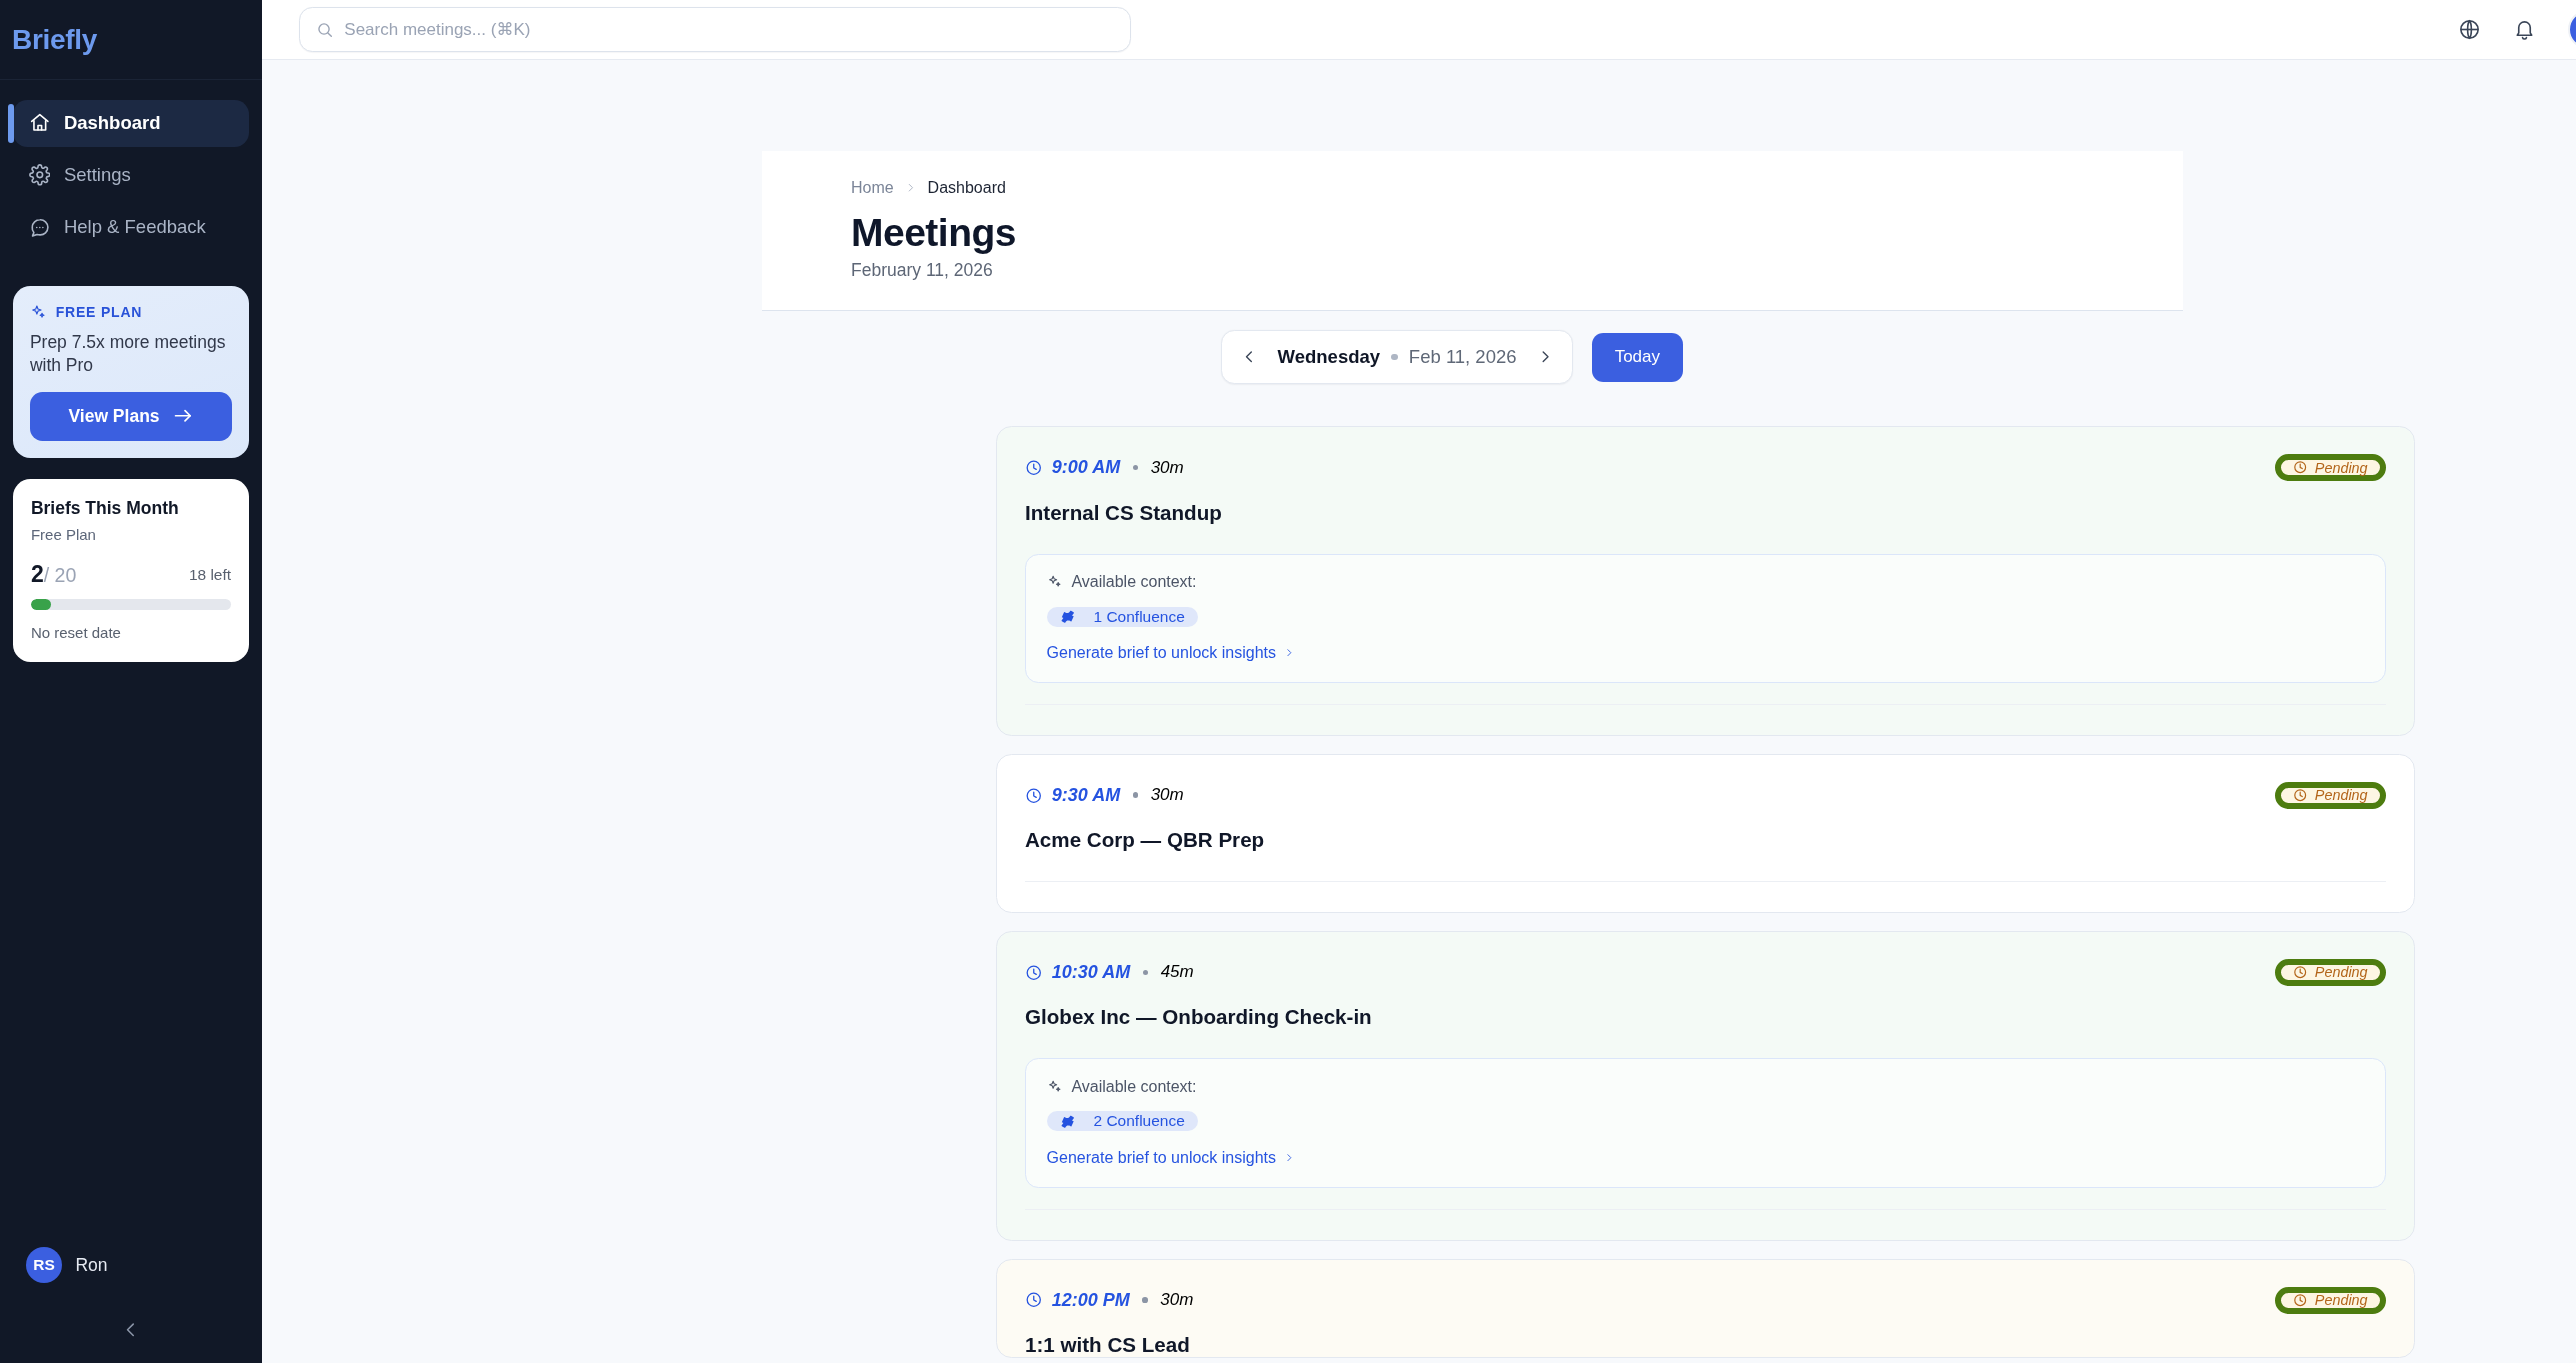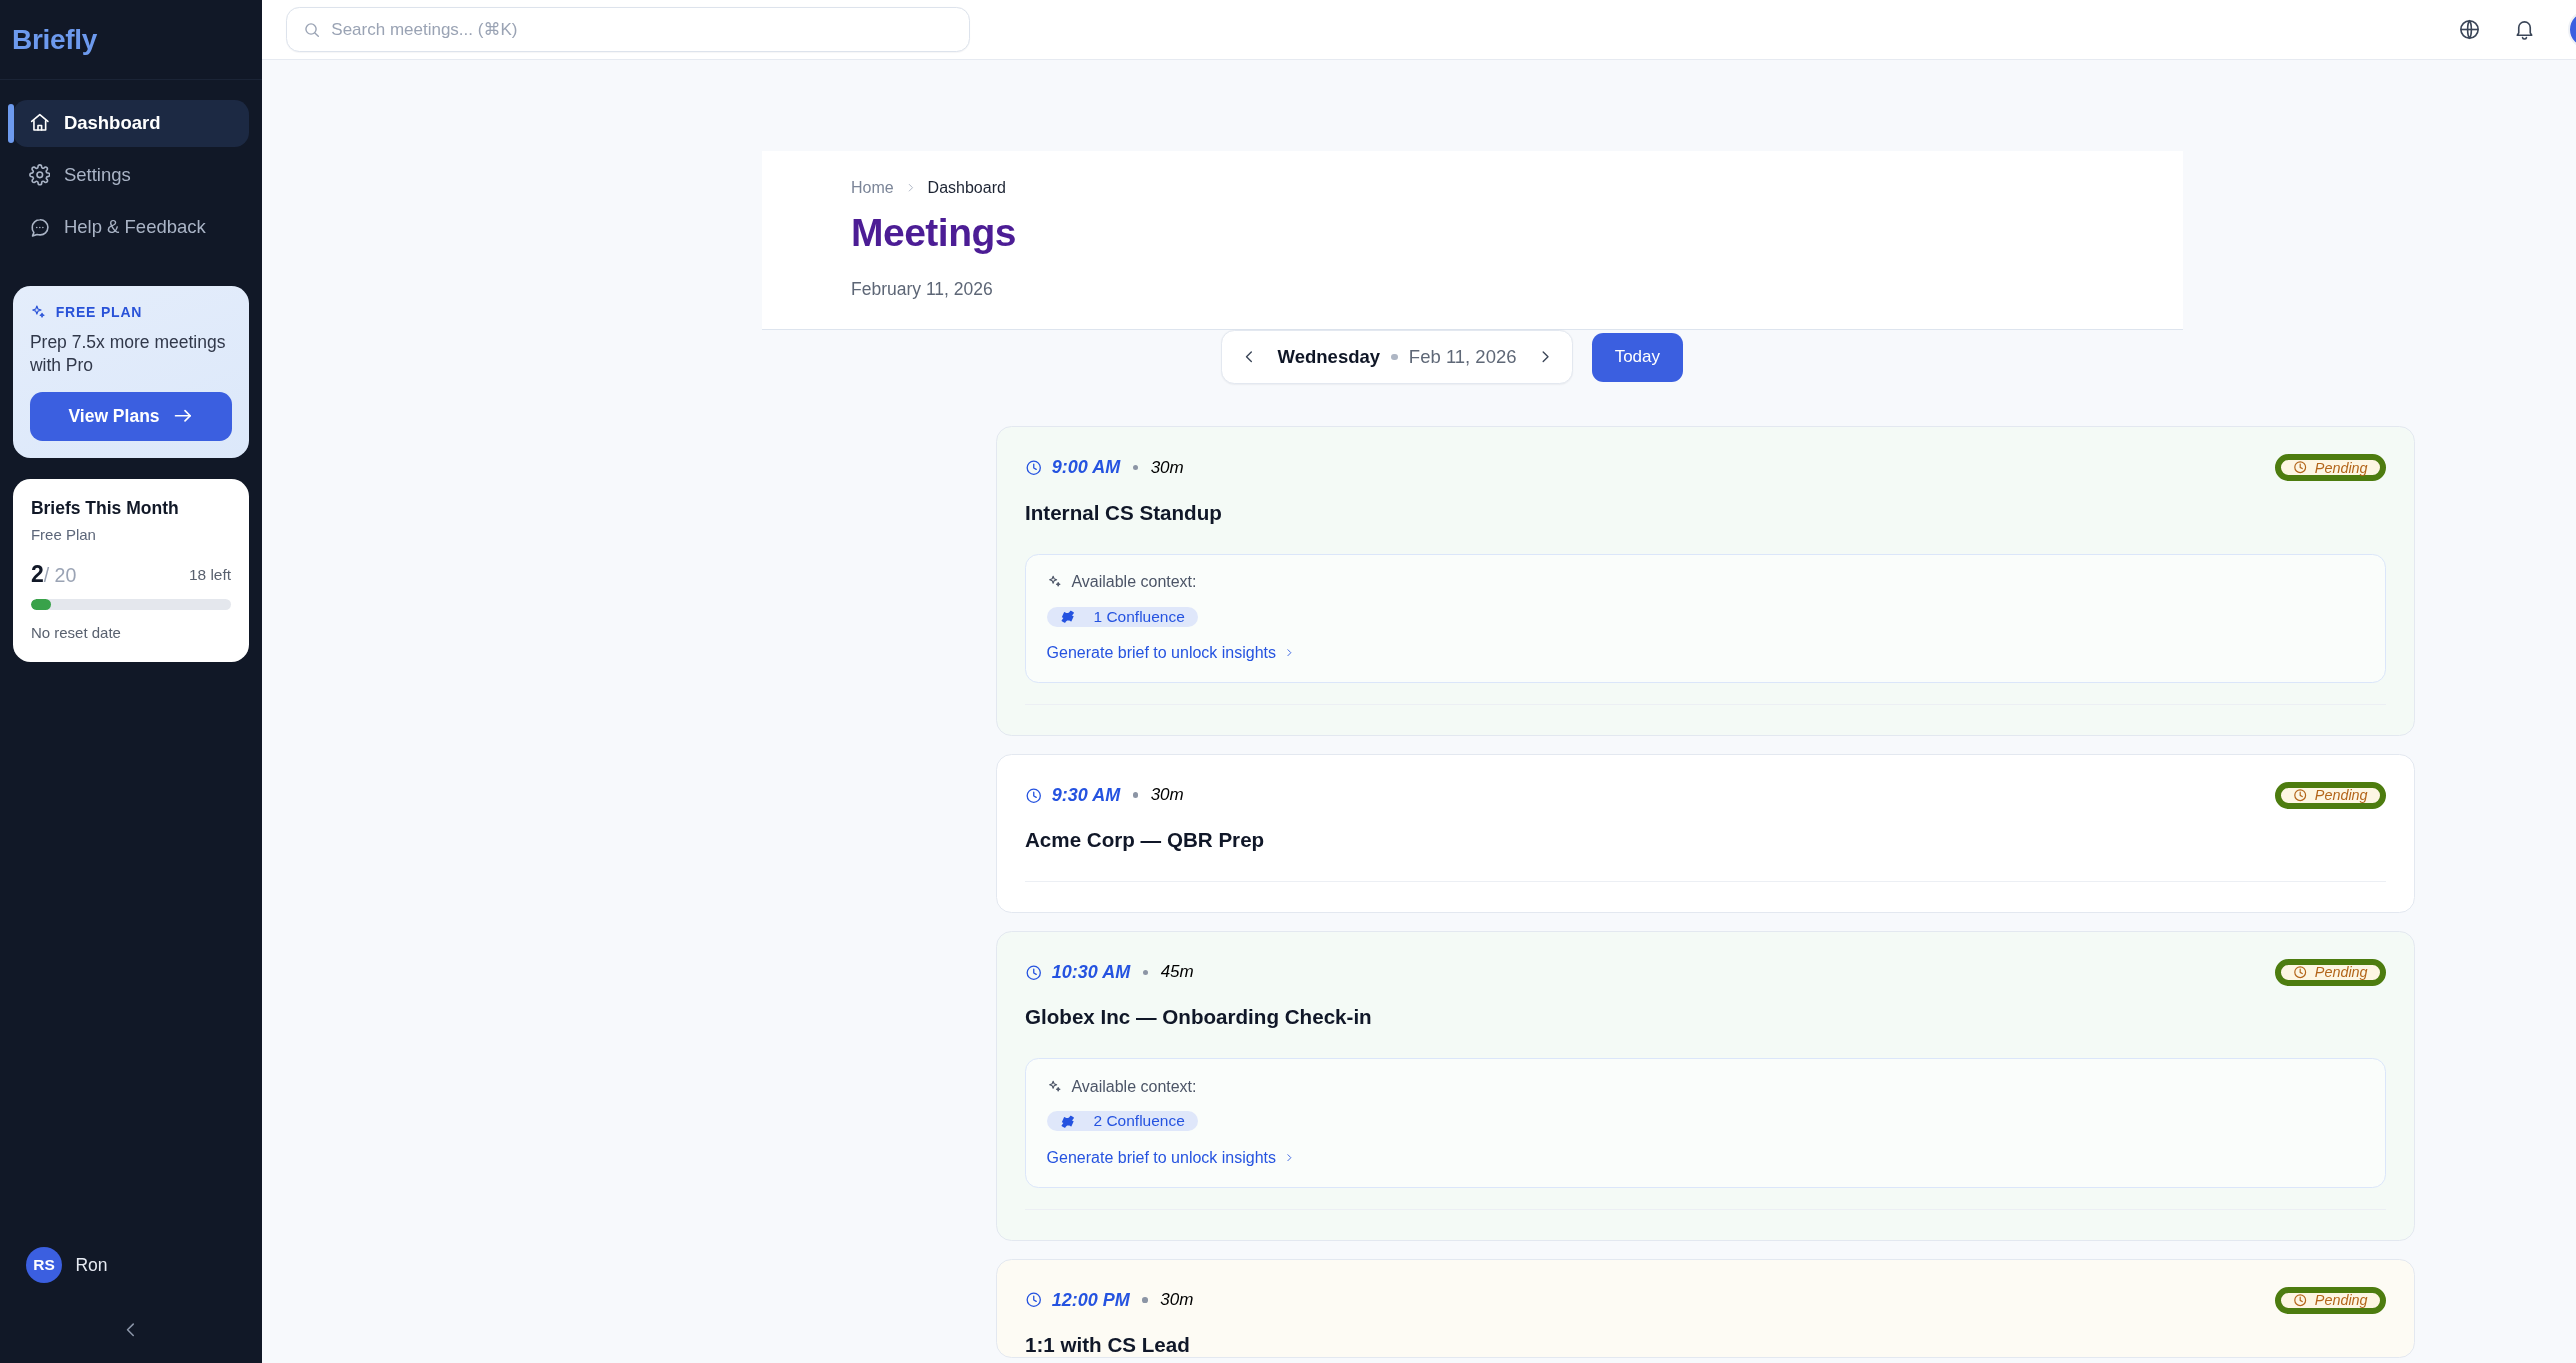--- a/index.html
+++ b/index.html
@@ -103,26 +103,27 @@
 
   
   #main { flex: 1 1 auto; height: 1363px; position: relative; background: #f7f9fc; }
   #topbar {
     height: 60px; background: #ffffff;
     border-bottom: 1px solid #e6eaf1;
     display: flex; align-items: center;
     padding: 0 29px 0 24px;
   }
   .search-box {
-    width: 684px; height: 45px;
+    width: 832px; height: 45px;
     border: 1px solid #dde3ec; border-radius: 13.4px;
     background: #fff;
     display: flex; align-items: center; gap: 11.3px;
     padding: 0 15.5px;
     box-shadow: 0 0.5px 1px rgba(16,24,40,.04);
+    margin-left: 13px;
   }
   .search-box svg { width: 17.5px; height: 17.5px; display: block; flex: 0 0 17.5px; }
   .search-ph { font-size: 17px; color: #9aa3b4; }
   .top-spacer { flex: 1 1 auto; }
   .top-actions { display: flex; align-items: center; gap: 32px; }
   .top-actions .ic svg { width: 23px; height: 23px; display: block; }
   .top-avatar {
     width: 39px; height: 39px; border-radius: 50%;
     background: #3b5fe0; color: #fff;
     display: flex; align-items: center; justify-content: center;
@@ -136,21 +137,21 @@
   .page-head {
     position: absolute; left: 500px; top: 91px; width: 1421px;
     background: #fff;
     border-bottom: 1.5px solid #dde4ee;
     padding: 28px 0 29px 89px;
   }
   .crumbs { display: flex; align-items: center; gap: 11.3px; font-size: 16px; margin-bottom: 14.4px; }
   .crumb-home { color: #7b8598; }
   .crumb-sep svg { width: 11.3px; height: 13.4px; display: block; }
   .crumb-cur { color: #1d2433; }
-  .page-title { font-size: 39px; font-weight: bold; color: #4c1d95; letter-spacing: -0.5px; margin-bottom: 24px; }
+  .page-title { font-size: 39px; font-weight: bold; color: #0f172a; letter-spacing: -0.5px; margin-bottom: 5px; }
   .page-sub { font-size: 17.5px; color: #5d6676; }
 
   
   .datenav {
     position: absolute; top: 270px; left: 0; width: 2380px;
     display: flex; align-items: center; justify-content: center; gap: 18.5px;
   }
   .date-pill {
     display: flex; align-items: center; gap: 20.6px;
     height: 54px; padding: 0 18.5px;

